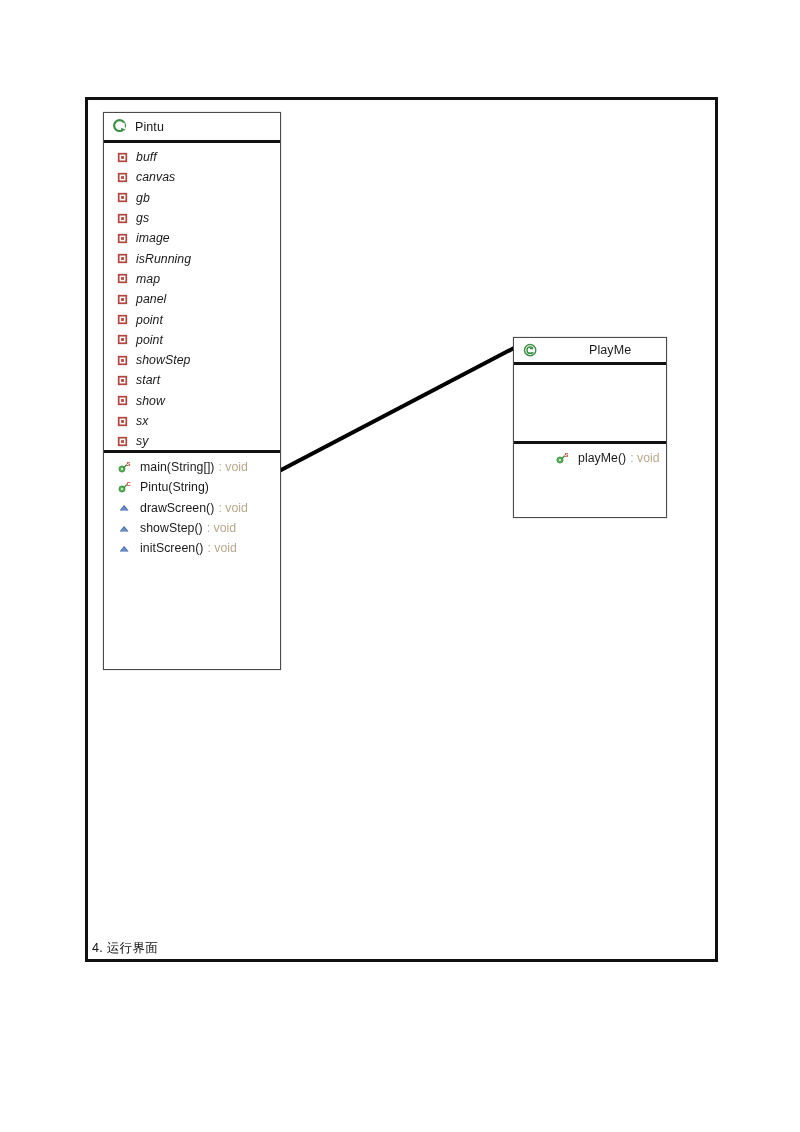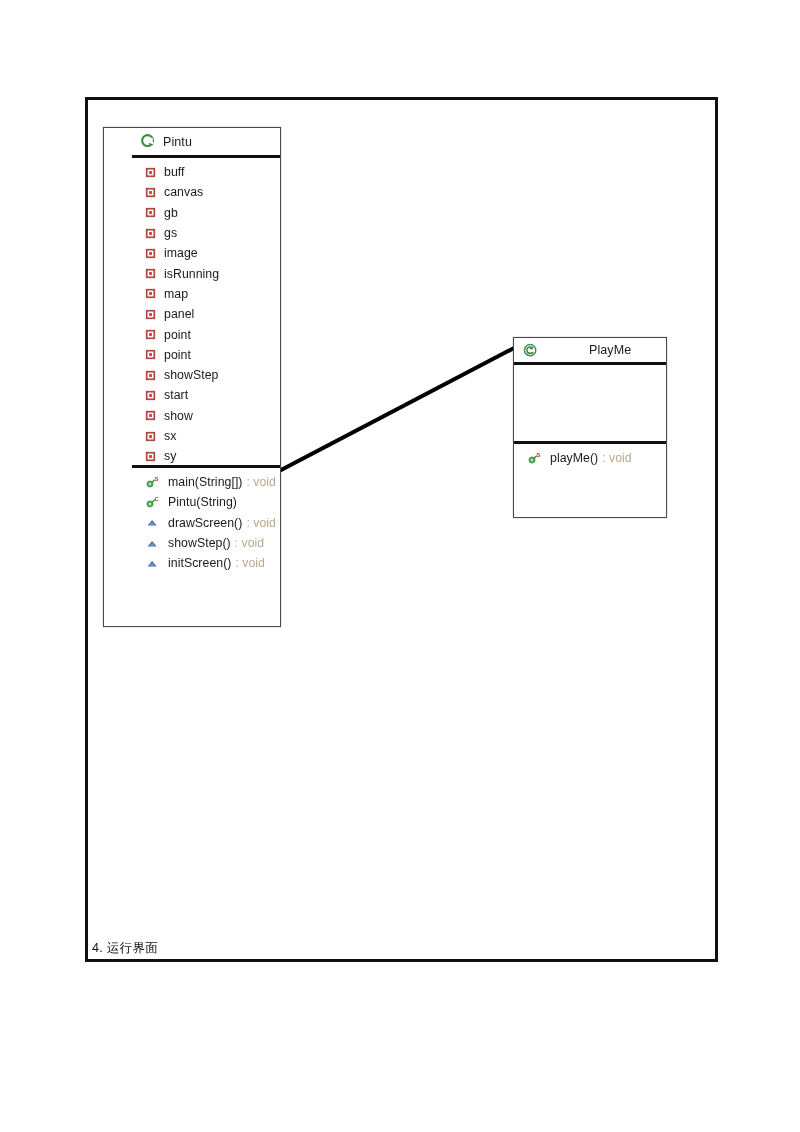--- a/index.html
+++ b/index.html
@@ -112,37 +112,37 @@
 </style>
 </head>
 <body>
 
 <div id="page-frame" style="border-color: rgb(17, 17, 17);"></div>
 
 <svg id="connector-svg" viewBox="0 0 800 1132" xmlns="http://www.w3.org/2000/svg">
   <line id="assoc-line" x1="281" y1="470" x2="514" y2="348" stroke="#000000" stroke-width="4" stroke-linecap="square"></line>
 </svg>
 
-<div class="uml-class" id="class-pintu" style="left: 103px; top: 127px; width: 178px; height: 500px; padding-left: 28px;">
+<div class="uml-class" id="class-pintu" style="left: 103px; top: 112px; width: 178px; height: 558px;">
 
   <div class="uml-header" id="pintu-header" style="height: 30px;">
     <span class="ico ico-class">
       <svg width="15" height="15" viewBox="0 0 16 16">
         <circle cx="7" cy="7" r="5.8" fill="none" stroke="#3a8f45" stroke-width="2.3"></circle>
         <rect x="7" y="4.2" width="5.4" height="5.4" fill="#ffffff"></rect>
         <path d="M7.4 4.6 h4.4 v4.4 h-4.4 z" fill="none" stroke="#ffffff" stroke-width="0.8"></path>
         <path d="M8.3 8.4 l4.6 0 0 4.6 z" fill="#ffffff"></path>
         <path d="M8.6 9.1 h4.6 v4.0 h-4.6 z" fill="#ffffff"></path>
         <polygon points="8.6,9.2 13.6,11.4 8.6,13.6" fill="#3a8f45"></polygon>
       </svg>
     </span>
     <span class="uml-title">Pintu</span>
   </div>
 
-  <div class="uml-attrs" id="pintu-attrs" style="height: 310px;">
+  <div class="uml-attrs" id="pintu-attrs" style="height: 310px; font-style: italic;">
       <div class="uml-row">
         <span class="ico ico-field">
           <svg width="9" height="9" viewBox="0 0 9 9">
             <rect x="0.7" y="0.7" width="7.6" height="7.6" fill="#ffffff" stroke="#b4443c" stroke-width="1.7"></rect>
             <rect x="3.1" y="3.1" width="2.8" height="2.8" fill="#b4443c"></rect>
           </svg>
         </span>
         <span class="row-label">buff</span>
       </div>
       <div class="uml-row">
@@ -339,21 +339,21 @@
         <circle cx="7.6" cy="7.6" r="3.4" fill="none" stroke="#3a8f45" stroke-width="1.5"></circle>
         <rect x="7.4" y="5.6" width="4.6" height="4.0" fill="#ffffff"></rect>
         <path d="M7.4 6.0 h3.2" stroke="#3a8f45" stroke-width="1.4"></path>
       </svg>
     </span>
     <span class="uml-title">PlayMe</span>
   </div>
 
   <div class="uml-attrs" id="playme-attrs" style="height: 79px;"></div>
 
-  <div class="uml-ops" id="playme-ops" style="height: 60px;">
+  <div class="uml-ops" id="playme-ops" style="height: 60px; padding-left: 28px;">
       <div class="uml-row">
         <span class="ico ico-method">
           <svg width="13" height="13" viewBox="0 0 14 14">
             <circle cx="4.3" cy="8.6" r="3.3" fill="#58b25a" stroke="#3d8f40" stroke-width="0.9"></circle>
             <circle cx="4.3" cy="8.6" r="1.1" fill="#e9f6e7"></circle>
             <path d="M6.5 7.0 L9.0 4.4" stroke="#3d8f40" stroke-width="1.5" stroke-linecap="round"></path>
             <text x="9.2" y="5.4" font-family="Liberation Sans, sans-serif" font-size="6.4" font-weight="bold" fill="#c0392b">S</text>
           </svg>
         </span>
         <span class="row-label">playMe()</span>

